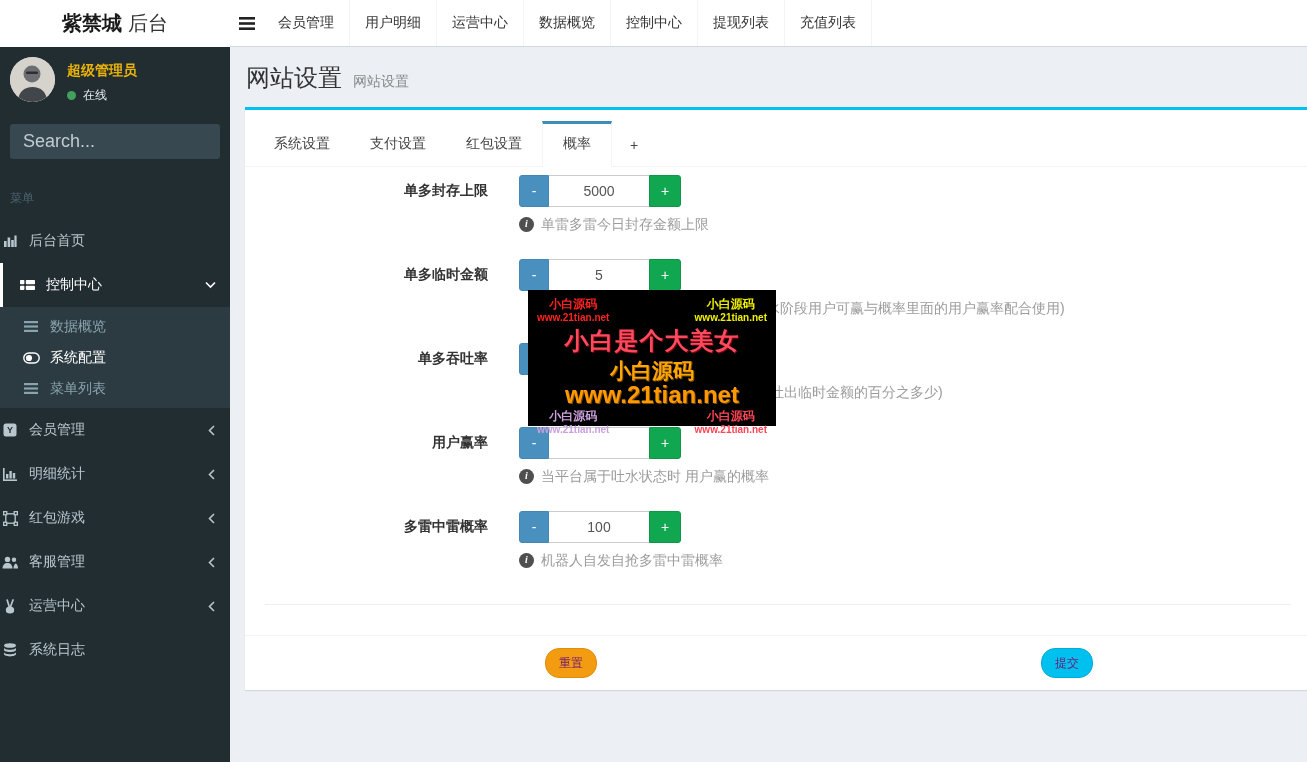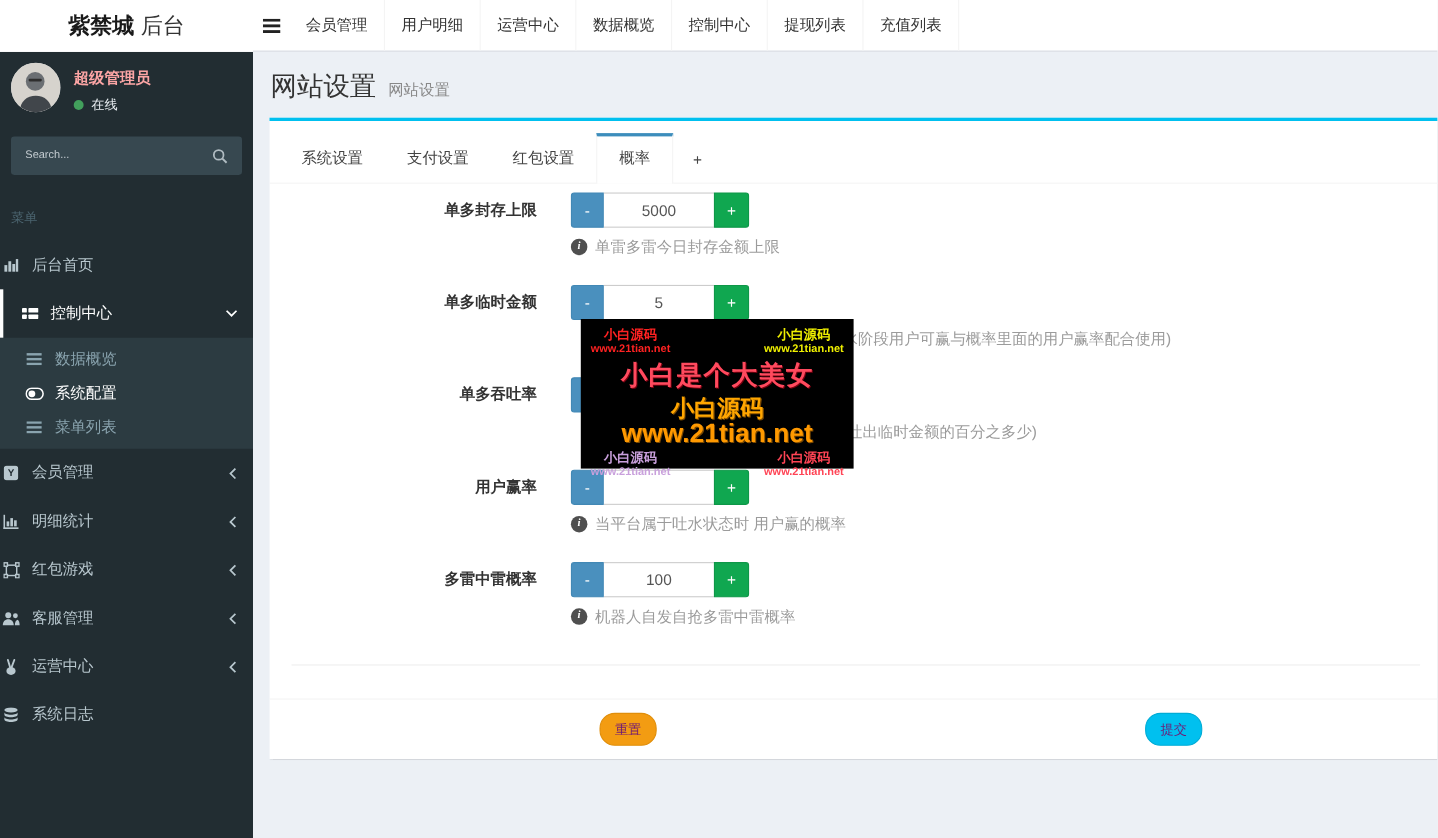--- a/index.html
+++ b/index.html
@@ -14,25 +14,25 @@
   .topnav { position:absolute; left:230px; top:0; width:1077px; height:47px; display:flex; background:#fff; border-bottom:1px solid #d2d6de; }
   .hamburger { width:33px; height:46px; display:flex; align-items:center; justify-content:center; cursor:pointer; }
   .nav-item { padding:0 15px; height:46px; display:flex; align-items:center; color:#333; border-right:1px solid #f4f4f4; cursor:pointer; }
   .nav-item:first-of-type { border-left:1px solid #f4f4f4; }
 
   
   .sidebar { position:absolute; top:47px; left:0; width:230px; height:715px; background:#222d32; }
   .user-panel { display:flex; padding:10px; }
   .avatar { width:45px; height:45px; border-radius:50%; overflow:hidden; background:#c9ced2; flex-shrink:0; }
   .user-info { margin-left:12px; padding-top:5px; }
-  .user-name { color:#fca5a5; font-weight:bold; font-size:14px;font-family:Liberation Serif, serif; }
+  .user-name { color:#eab308; font-weight:bold; font-size:14px;font-family:Liberation Serif, serif; }
   .user-status { margin-top:7px; display:flex; align-items:center; color:#e9eef2; font-size:12px; }
   .status-dot { width:9px; height:9px; border-radius:50%; background:#42a05c; margin-right:7px; }
   .sidebar-search { margin:10px; height:35px; background:#374850; border-radius:3px; display:flex; align-items:center; padding:0 11px; }
-  .search-input { flex:1; background:transparent; border:none; outline:none; color:#eab308; font-size:10px; font-family:inherit; }
+  .search-input { flex:1; background:transparent; border:none; outline:none; color:#eab308; font-size:18px; font-family:inherit; }
   .search-input::placeholder { color:#c3cbd0; }
   .search-btn { width:18px; height:18px; display:flex; align-items:center; justify-content:center; cursor:pointer; }
   .menu-label { color:#4b646f; font-size:12px; padding:21px 10px 12px 10px; }
   .menu, .submenu { list-style:none; margin:0; padding:0; }
   .menu-item { height:44px; display:flex; align-items:center; color:#b8c7ce; position:relative; cursor:pointer; }
   .menu-item.active-parent { color:#fff; border-left:3px solid #fdfdfd; padding-left:14px; }
   .mi-icon { width:20px; display:flex; justify-content:center; align-items:center; }
   .mi-label { margin-left:9px; }
   .chevron { position:absolute; right:14px; display:flex; align-items:center; }
   .submenu { background:#2c3b41; padding:4px 0; }

